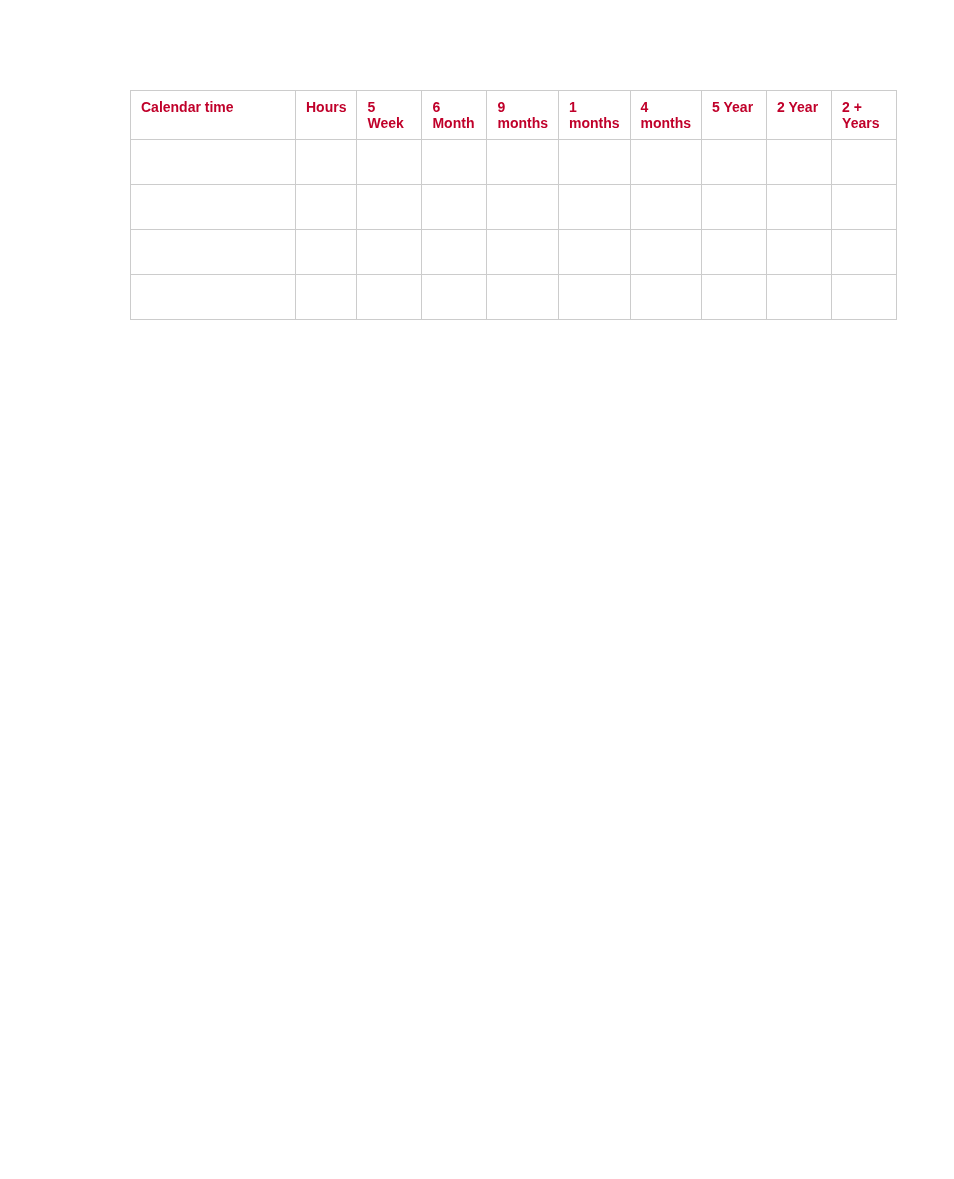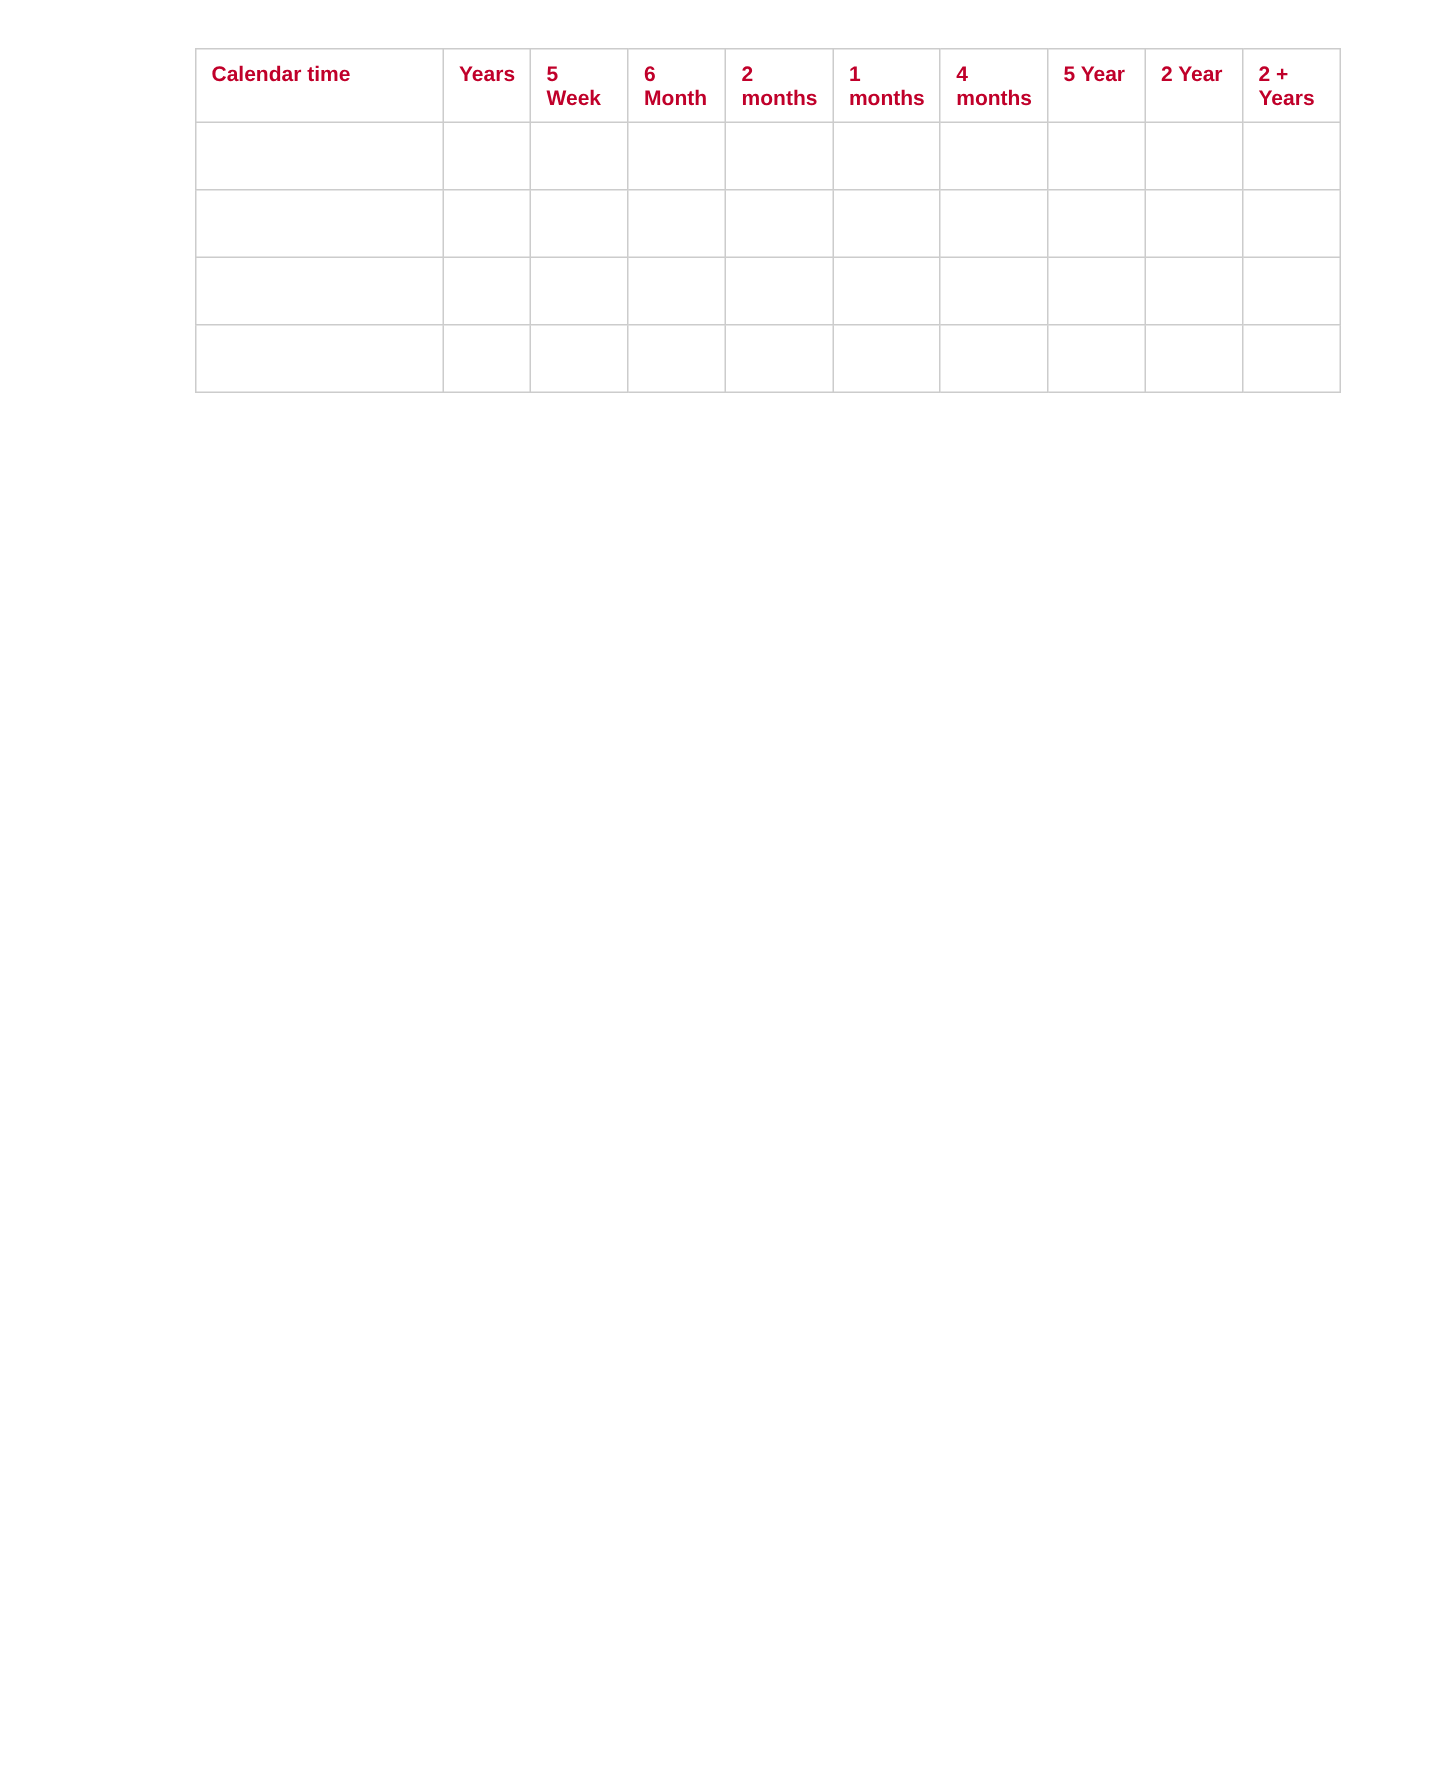--- a/index.html
+++ b/index.html
@@ -9,21 +9,21 @@
     }
 
     body {
       background: #ffffff;
       font-family: Arial, sans-serif;
       width: 954px;
       min-height: 1179px;
     }
 
     .table-container {
-      padding: 32px 0 0 130px;
+      padding: 90px 0 0 130px;
     }
 
     table {
       border-collapse: collapse;
       table-layout: fixed;
     }
 
     table td {
       border: 1px solid #cccccc;
       padding: 8px 10px;
@@ -63,24 +63,24 @@
       <col class="col-3months">
       <col class="col-6months">
       <col class="col-1year">
       <col class="col-2year">
       <col class="col-5years">
     </colgroup>
 
     <tbody>
         <tr>
       <td>Calendar time</td>
-      <td>Years</td>
+      <td>Hours</td>
       <td>5 Week</td>
       <td>6 Month</td>
-      <td>2 months</td>
+      <td>9 months</td>
       <td>1 months</td>
       <td>4 months</td>
       <td>5 Year</td>
       <td>2 Year</td>
       <td>2 + Years</td>
     </tr>
 
 
     <tr class="empty-row">
       <td></td>

